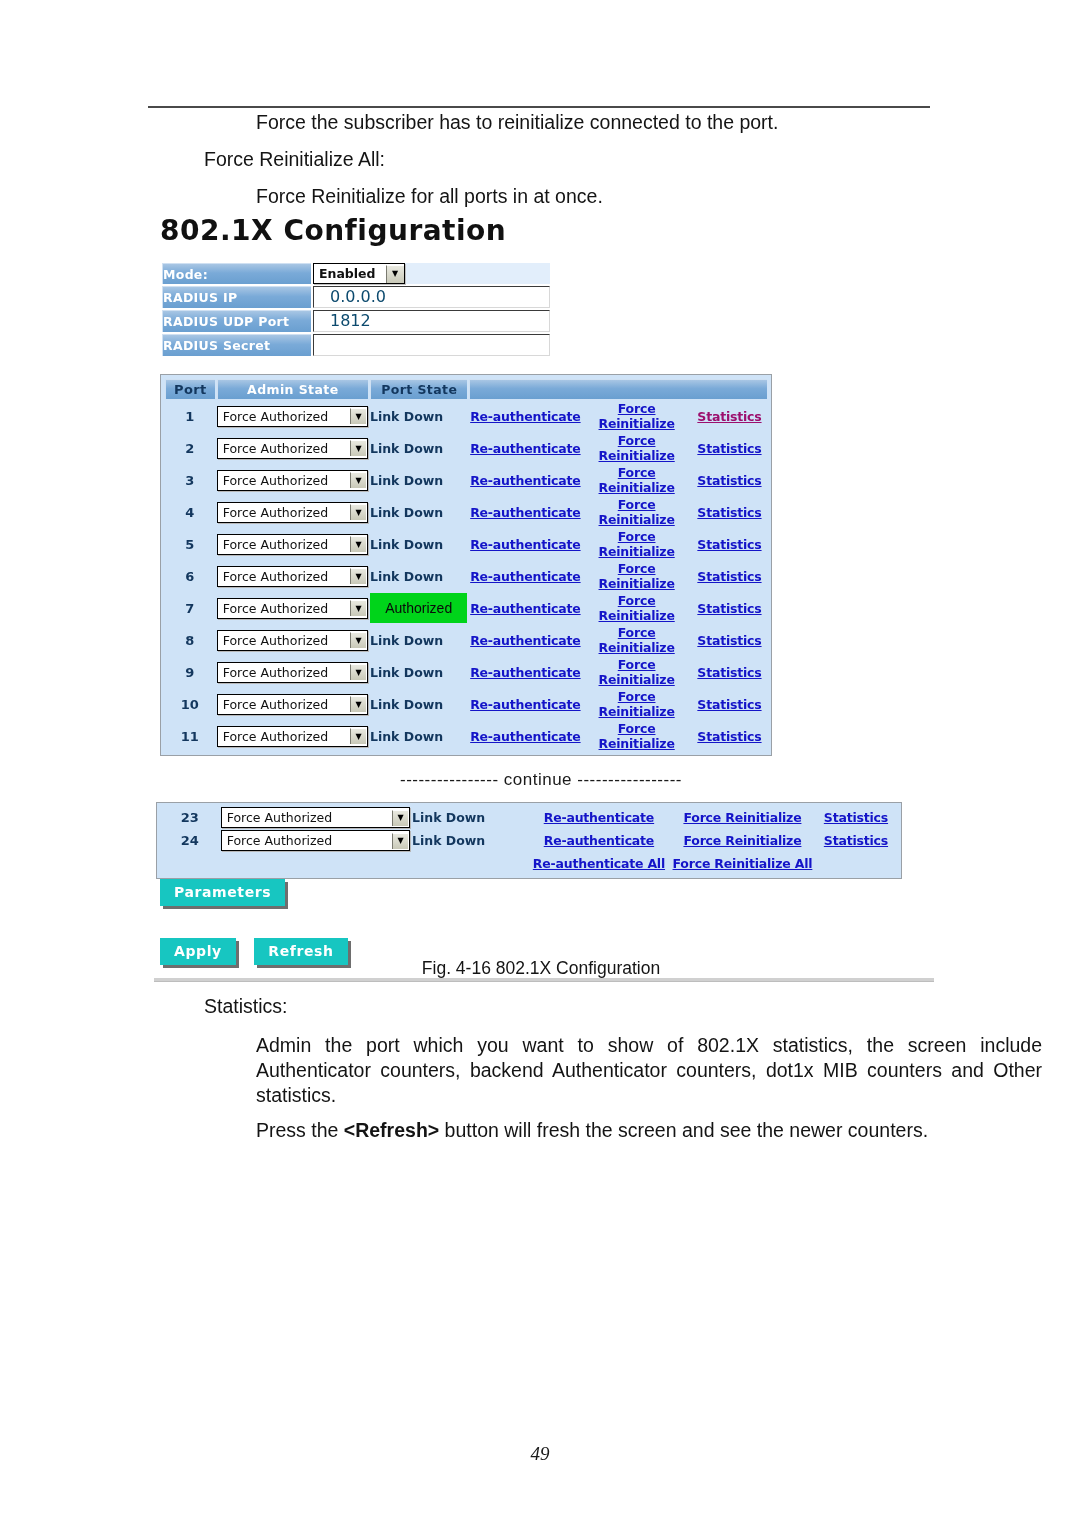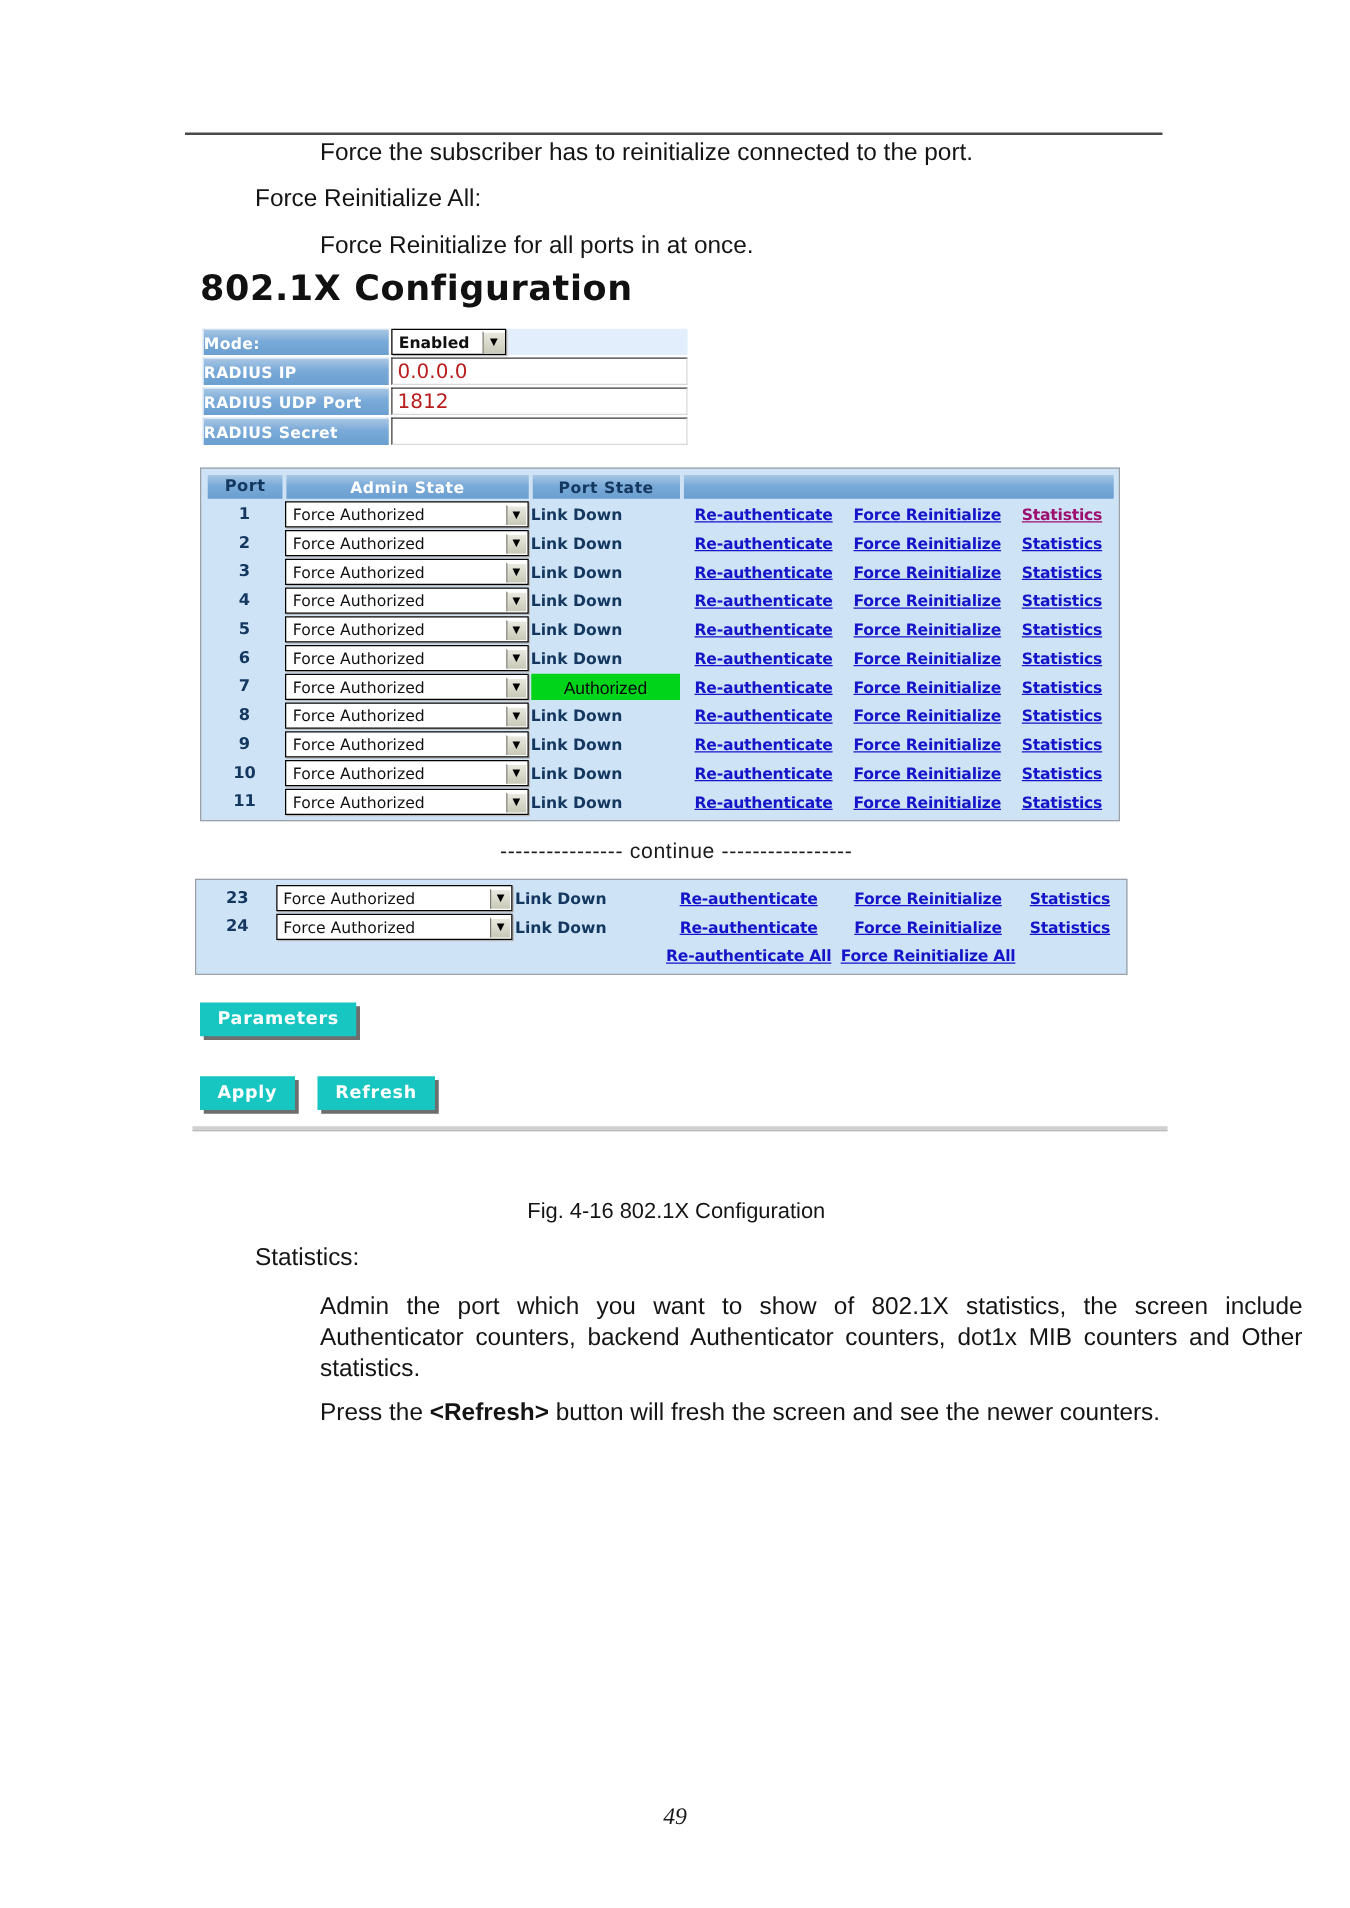--- a/index.html
+++ b/index.html
@@ -109,35 +109,35 @@
   .txt-box {
     display: block;
     background: #ffffff;
     border: 1px solid #555;
     border-top-color: #3a3a3a;
     border-left-color: #3a3a3a;
     border-right-color: #d8d8d8;
     border-bottom-color: #d8d8d8;
     height: 20px;
     line-height: 20px;
-    padding: 0 4px;
+    padding: 0 16px;
     font-family: "DejaVu Sans", sans-serif;
     font-size: 16px;
     font-weight: normal;
-    color: #b91c1c;
+    color: #0c4a6e;
   }
 
   
   .port-wrap {
     margin-top: 16px;
     margin-left: 12px;
     border: 1px solid #9aa0a6;
     background: #cfe3f7;
     padding: 2px;
-    width: 736px;
+    width: 612px;
     box-sizing: border-box;
   }
   .port-wrap.second { width: 746px; margin-left: 8px; }
   table.ports {
     width: 100%;
     border-collapse: separate;
     border-spacing: 2px;
     font-family: "DejaVu Sans", sans-serif;
     font-size: 12px;
     font-weight: bold;
@@ -508,21 +508,21 @@
         </td>
         <td class="cell c-link wide">
           <a class="lnk" href="#">Force Reinitialize All</a>
         </td>
         <td class="cell c-link stats"></td>
       </tr>
     </tbody>
       </table>
   </div>
 
-  <div class="btn-row" style="margin-top:22px;">
+  <div class="btn-row" style="">
     <span class="btn">Parameters</span>
   </div>
   <div class="btn-row apply">
     <span class="btn">Apply</span>
     <span class="btn">Refresh</span>
   </div>
   <div class="ui-bottom-rule"></div>
 </div>
 
 <div class="fig-caption">Fig. 4-16 802.1X Configuration</div>

